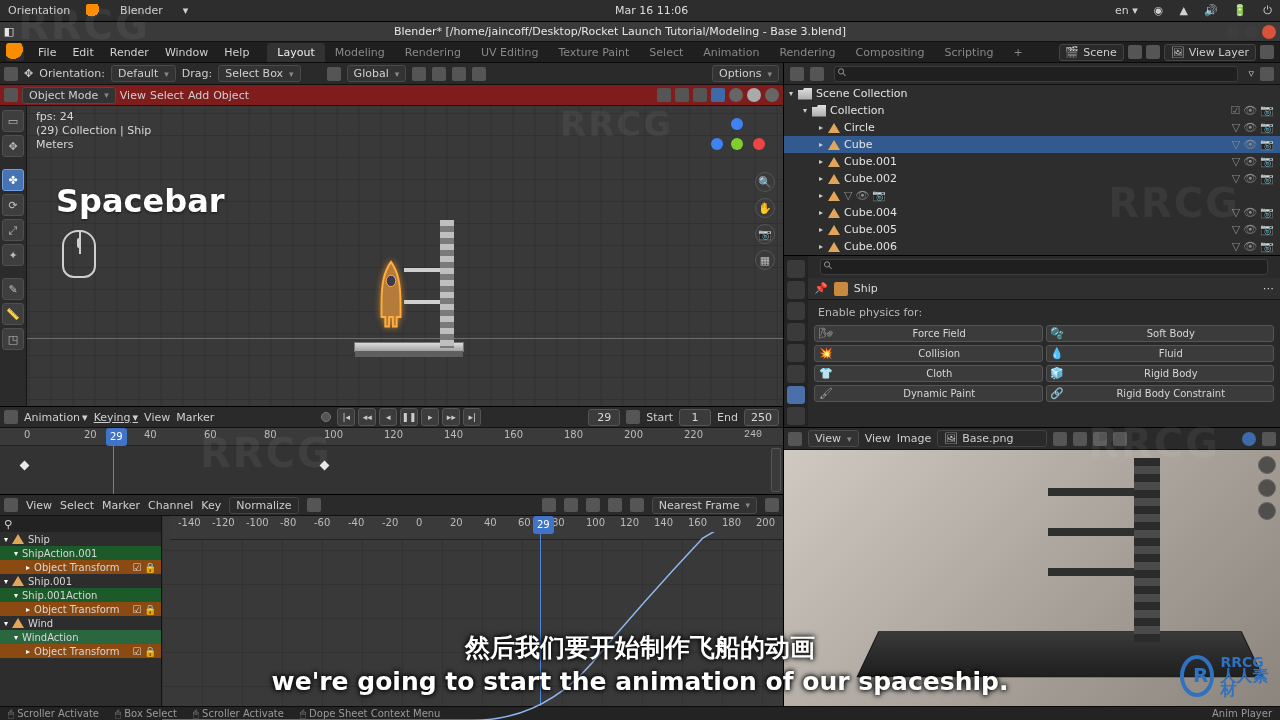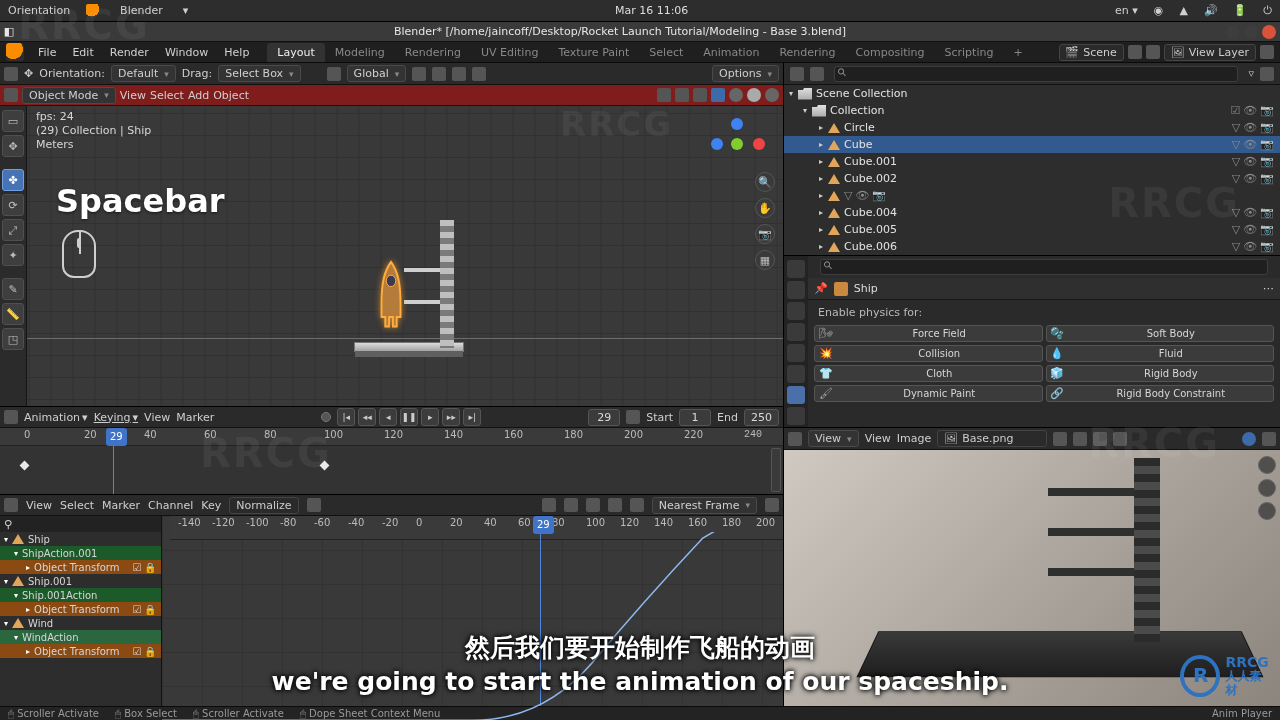--- a/index.html
+++ b/index.html
@@ -631,15 +631,15 @@
 <div class="sub-en">we're going to start the animation of our spaceship.</div>
 <div class="wm" style="left:18px;top:2px;">RRCG</div>
 <div class="wm" style="left:560px;top:104px;font-size:34px;">RRCG</div>
 <div class="wm" style="right:40px;top:180px;">RRCG</div>
 <div class="wm" style="left:200px;top:430px;">RRCG</div>
 <div class="wm" style="right:60px;top:420px;">RRCG</div>
 <div class="badge-logo">
   <div class="circ"></div>
   <div class="txt">
       <div>RRCG</div>
-      <div style="font-size:12px;">人人素材</div>
+      <div style="font-size:16px;">人人素材</div>
     </div>
 </div>
 
 </body></html>

